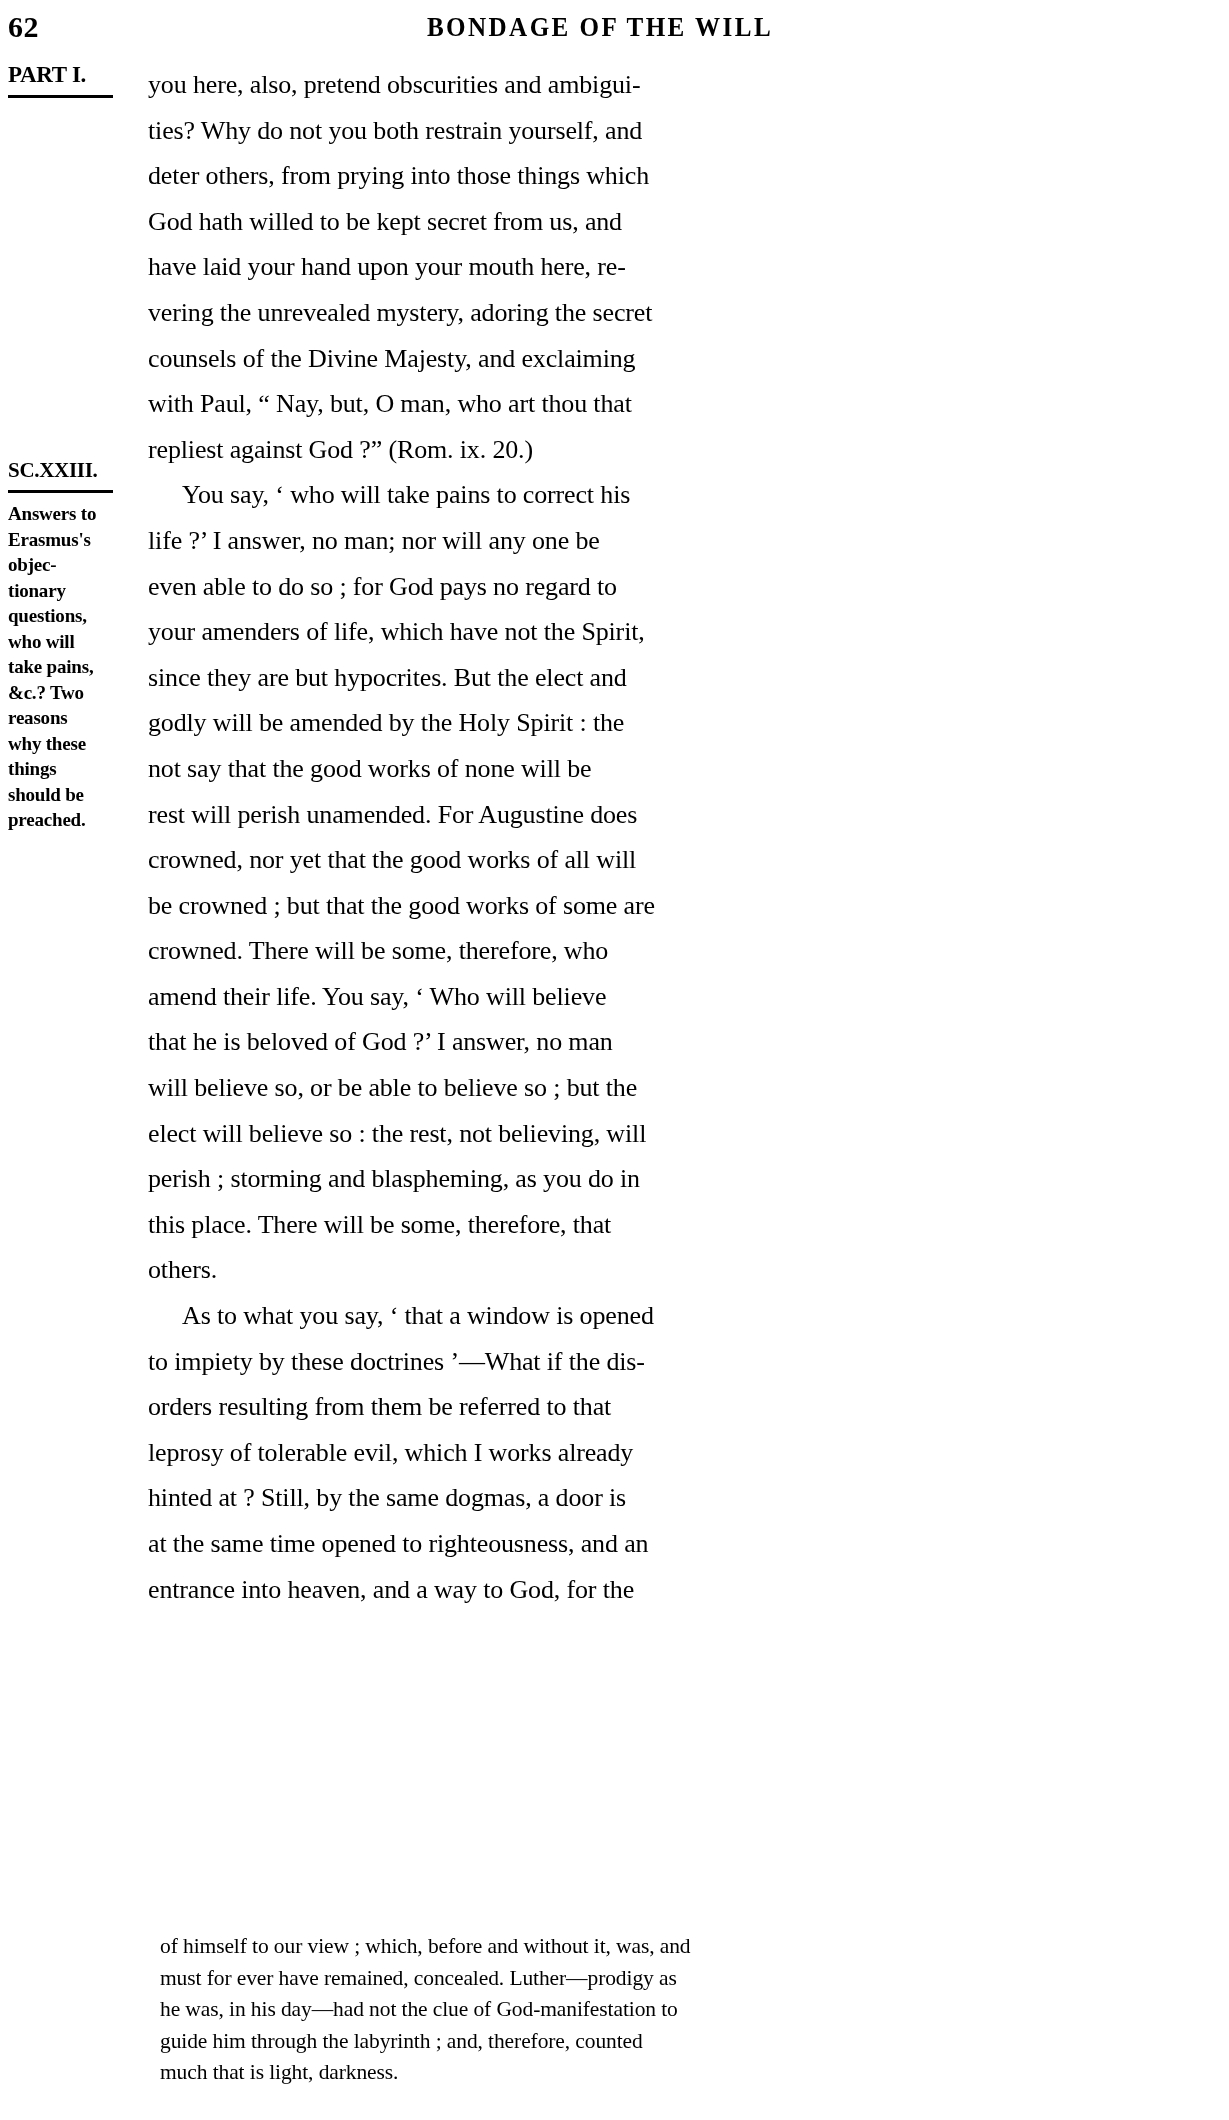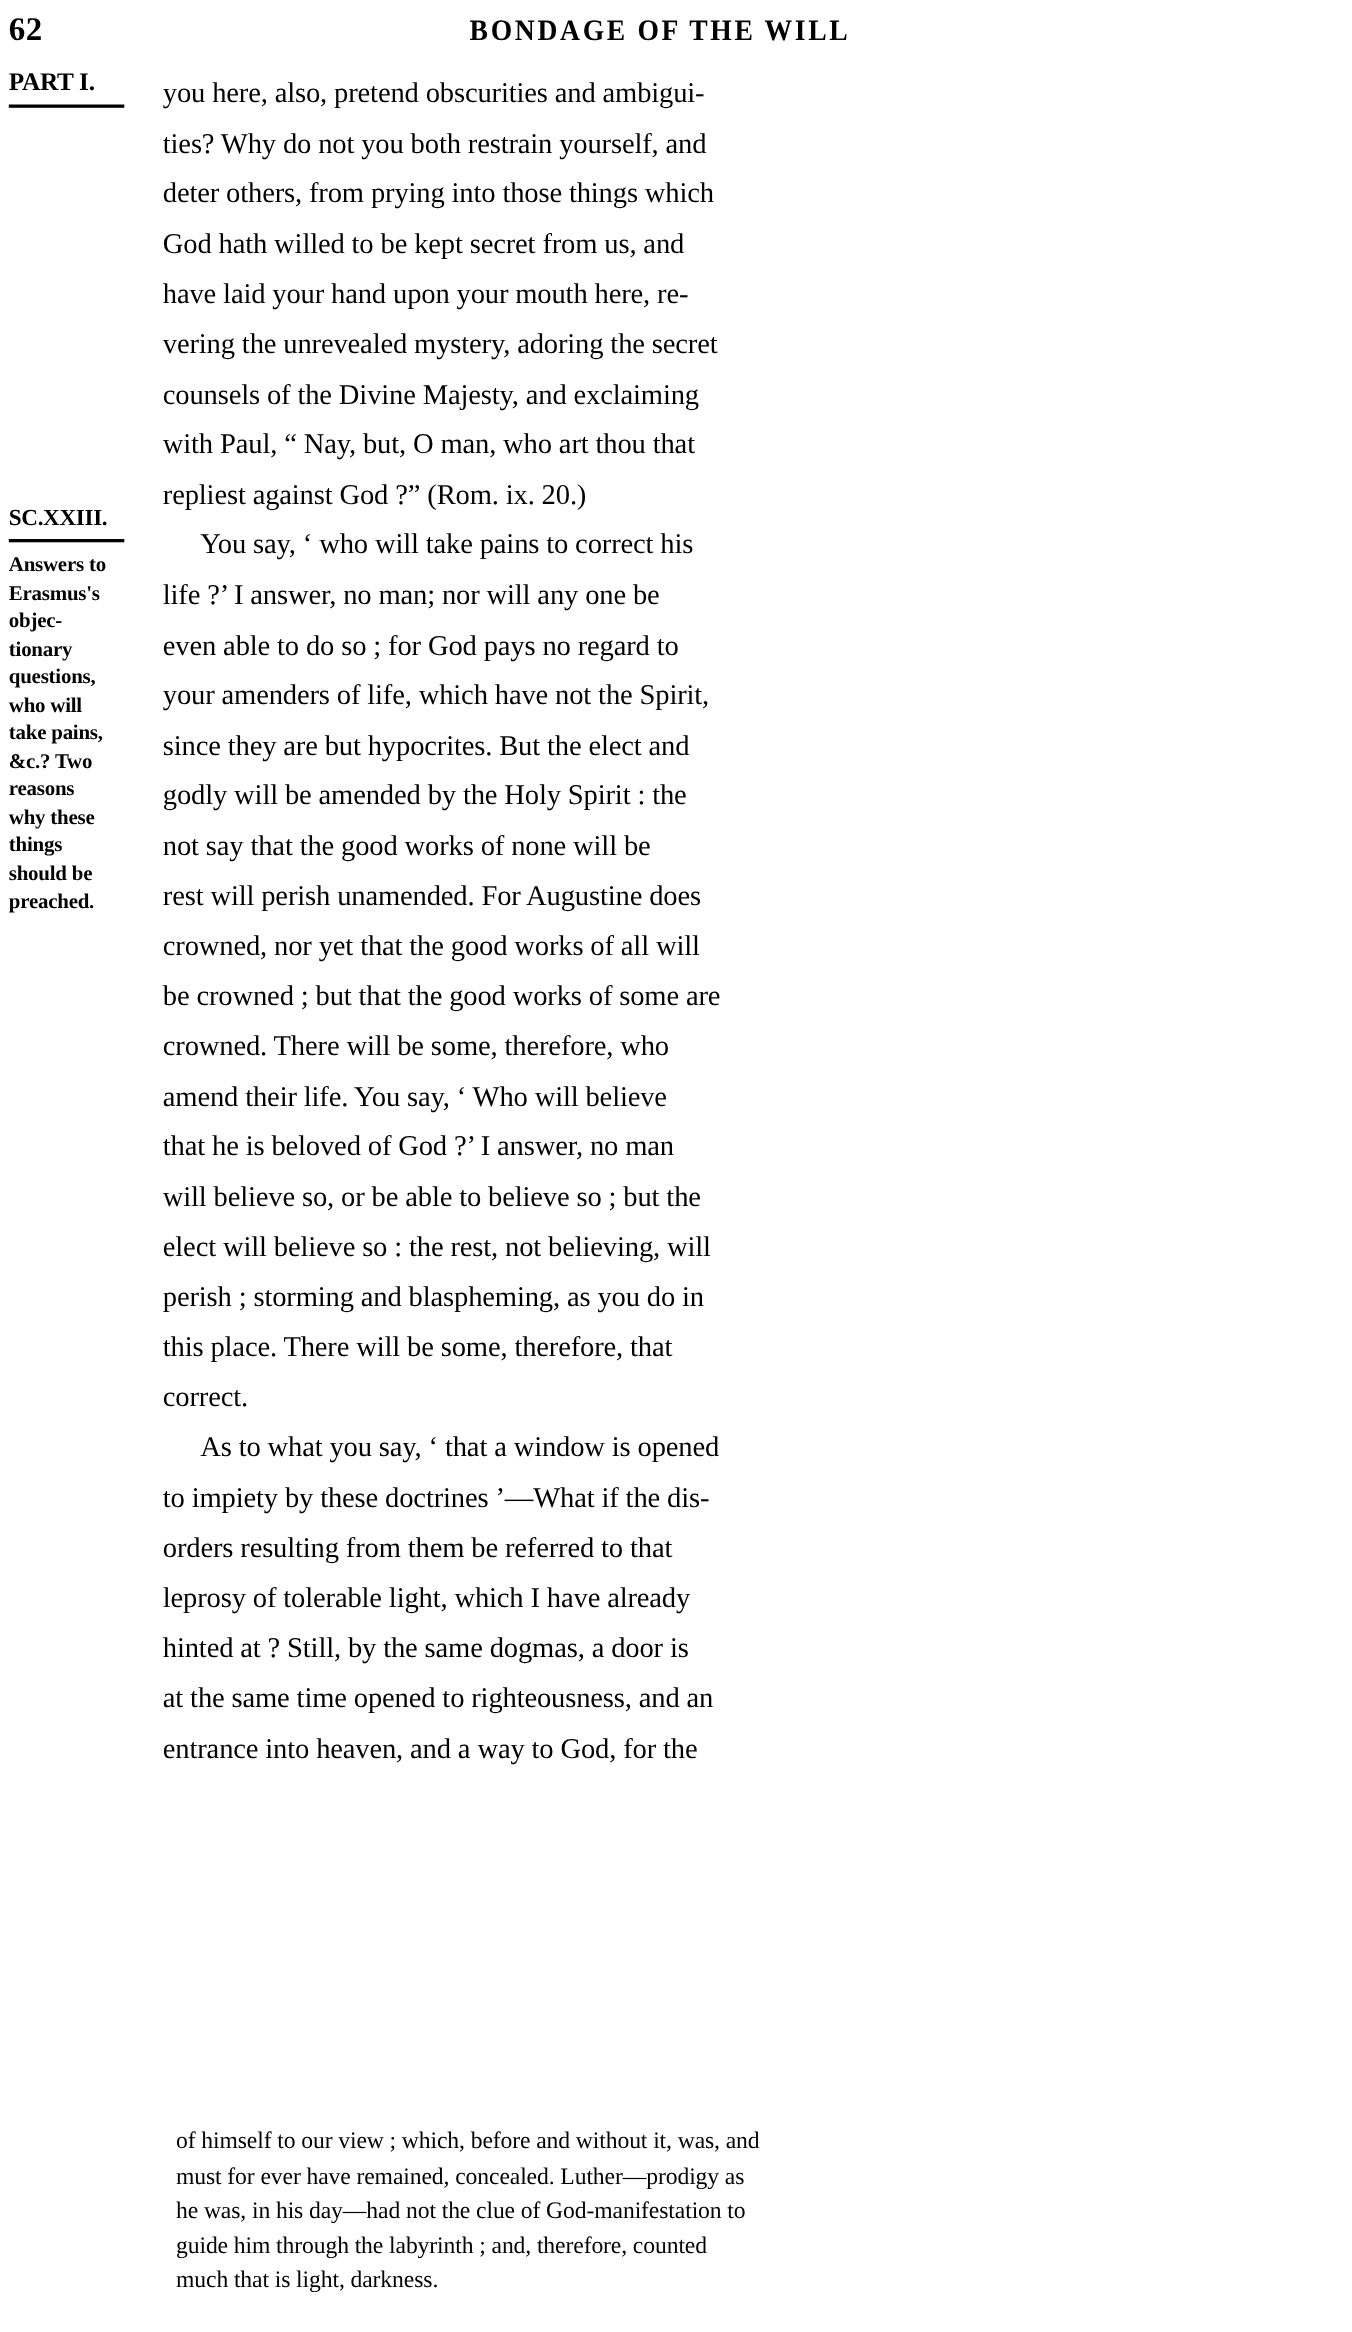--- a/index.html
+++ b/index.html
@@ -211,28 +211,28 @@
           <span class="ln">rest will perish unamended.   For Augustine does</span>
           <span class="ln">crowned,  nor  yet  that  the  good  works  of  all  will</span>
           <span class="ln">be crowned ;  but that the good works of some are</span>
           <span class="ln">crowned.    There   will   be   some,   therefore,   who</span>
           <span class="ln">amend  their  life.   You  say,  ‘ Who  will  believe</span>
           <span class="ln">that  he  is  beloved  of  God ?’   I  answer,  no  man</span>
           <span class="ln">will  believe  so,  or  be  able  to  believe  so ;  but  the</span>
           <span class="ln">elect  will  believe  so :  the  rest,  not  believing,  will</span>
           <span class="ln">perish ;  storming  and  blaspheming,  as  you  do  in</span>
           <span class="ln">this  place.   There  will  be  some,  therefore,  that</span>
-          <span class="ln">correct.</span>
+          <span class="ln">others.</span>
         </p>
 
         <p class="para">
           <span class="ln"><span class="indent"></span><span>As to what you say, ‘ that a window is opened</span></span>
           <span class="ln">to impiety by these  doctrines ’—What if the dis-</span>
           <span class="ln">orders  resulting  from  them  be  referred  to  that</span>
-          <span class="ln">leprosy  of  tolerable  light,  which  I  have  already</span>
+          <span class="ln">leprosy  of  tolerable  evil,  which  I  works  already</span>
           <span class="ln">hinted at ?   Still, by the same dogmas, a door is</span>
           <span class="ln">at  the  same  time  opened  to  righteousness,  and  an</span>
           <span class="ln">entrance  into  heaven,  and  a  way  to  God,  for  the</span>
         </p>
 
       </div>
     </div>
   </div>
 
   <div class="footnote">

